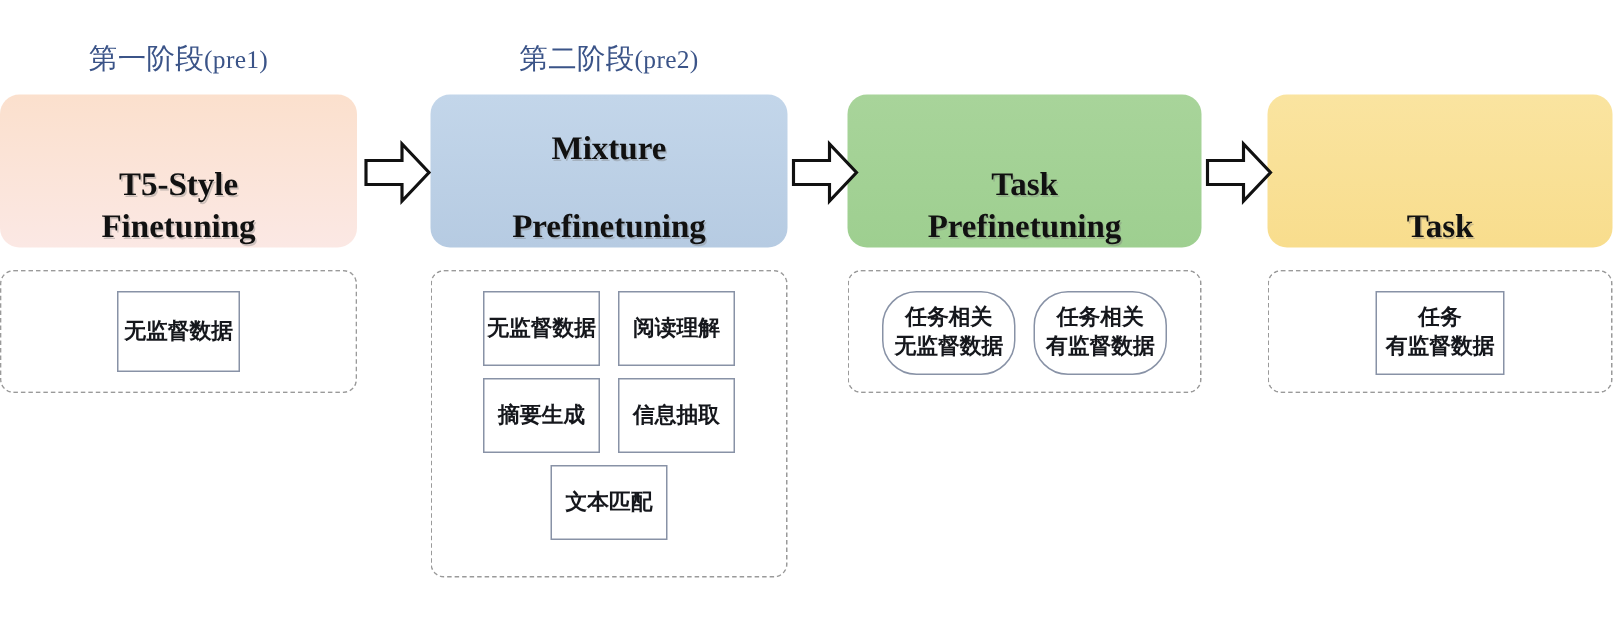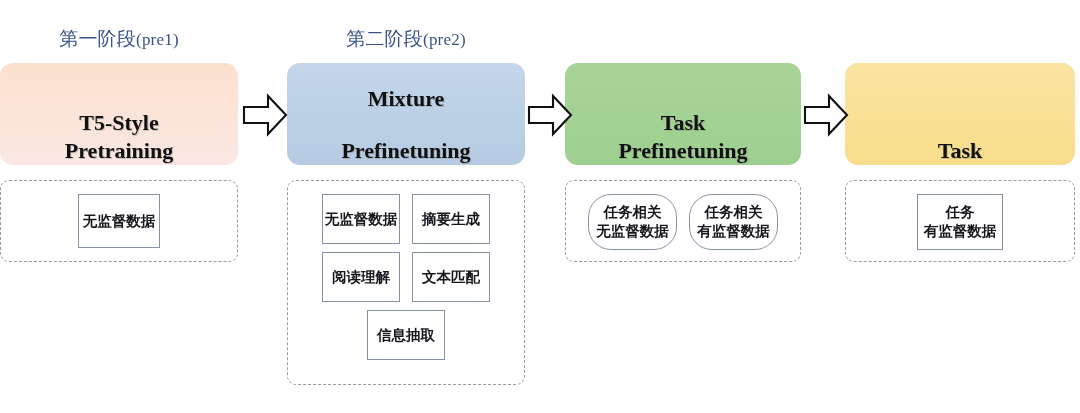--- a/index.html
+++ b/index.html
@@ -121,49 +121,49 @@
   }
 </style>
 </head>
 <body>
 
 <div id="canvas">
     <div class="stage" style="left: 0px; width: 238px; height: 413px;">
       <div class="stage-label"><span>第一阶段</span><span class="suffix">(pre1)</span></div>
       <div class="stage-box" style="background: linear-gradient(rgb(251, 224, 205) 0%, rgb(251, 232, 228) 100%);">
         <div class="line">T5-Style</div>
-        <div class="line">Pretraining</div>
+        <div class="line">Finetuning</div>
       </div>
       <div class="data-group g1">
         <div class="data-box">
           <div class="dline">无监督数据</div>
         </div>
       </div>
     </div>
     <div class="stage" style="left: 287px; width: 238px; height: 413px;">
       <div class="stage-label"><span>第二阶段</span><span class="suffix">(pre2)</span></div>
       <div class="stage-box" style="background: linear-gradient(rgb(195, 214, 234) 0%, rgb(182, 203, 226) 100%); gap: 24px;">
         <div class="line">Mixture</div>
         <div class="line">Prefinetuning</div>
       </div>
       <div class="data-group g2">
         <div class="data-box">
           <div class="dline">无监督数据</div>
         </div>
         <div class="data-box">
+          <div class="dline">阅读理解</div>
+        </div>
+        <div class="data-box">
           <div class="dline">摘要生成</div>
         </div>
         <div class="data-box">
-          <div class="dline">阅读理解</div>
+          <div class="dline">信息抽取</div>
         </div>
         <div class="data-box">
           <div class="dline">文本匹配</div>
-        </div>
-        <div class="data-box">
-          <div class="dline">信息抽取</div>
         </div>
       </div>
     </div>
     <div class="stage" style="left: 565px; width: 236px; height: 413px;">
       <div class="stage-box" style="background: linear-gradient(rgb(168, 212, 154) 0%, rgb(158, 207, 144) 100%);">
         <div class="line">Task</div>
         <div class="line">Prefinetuning</div>
       </div>
       <div class="data-group g3">
         <div class="data-box">

